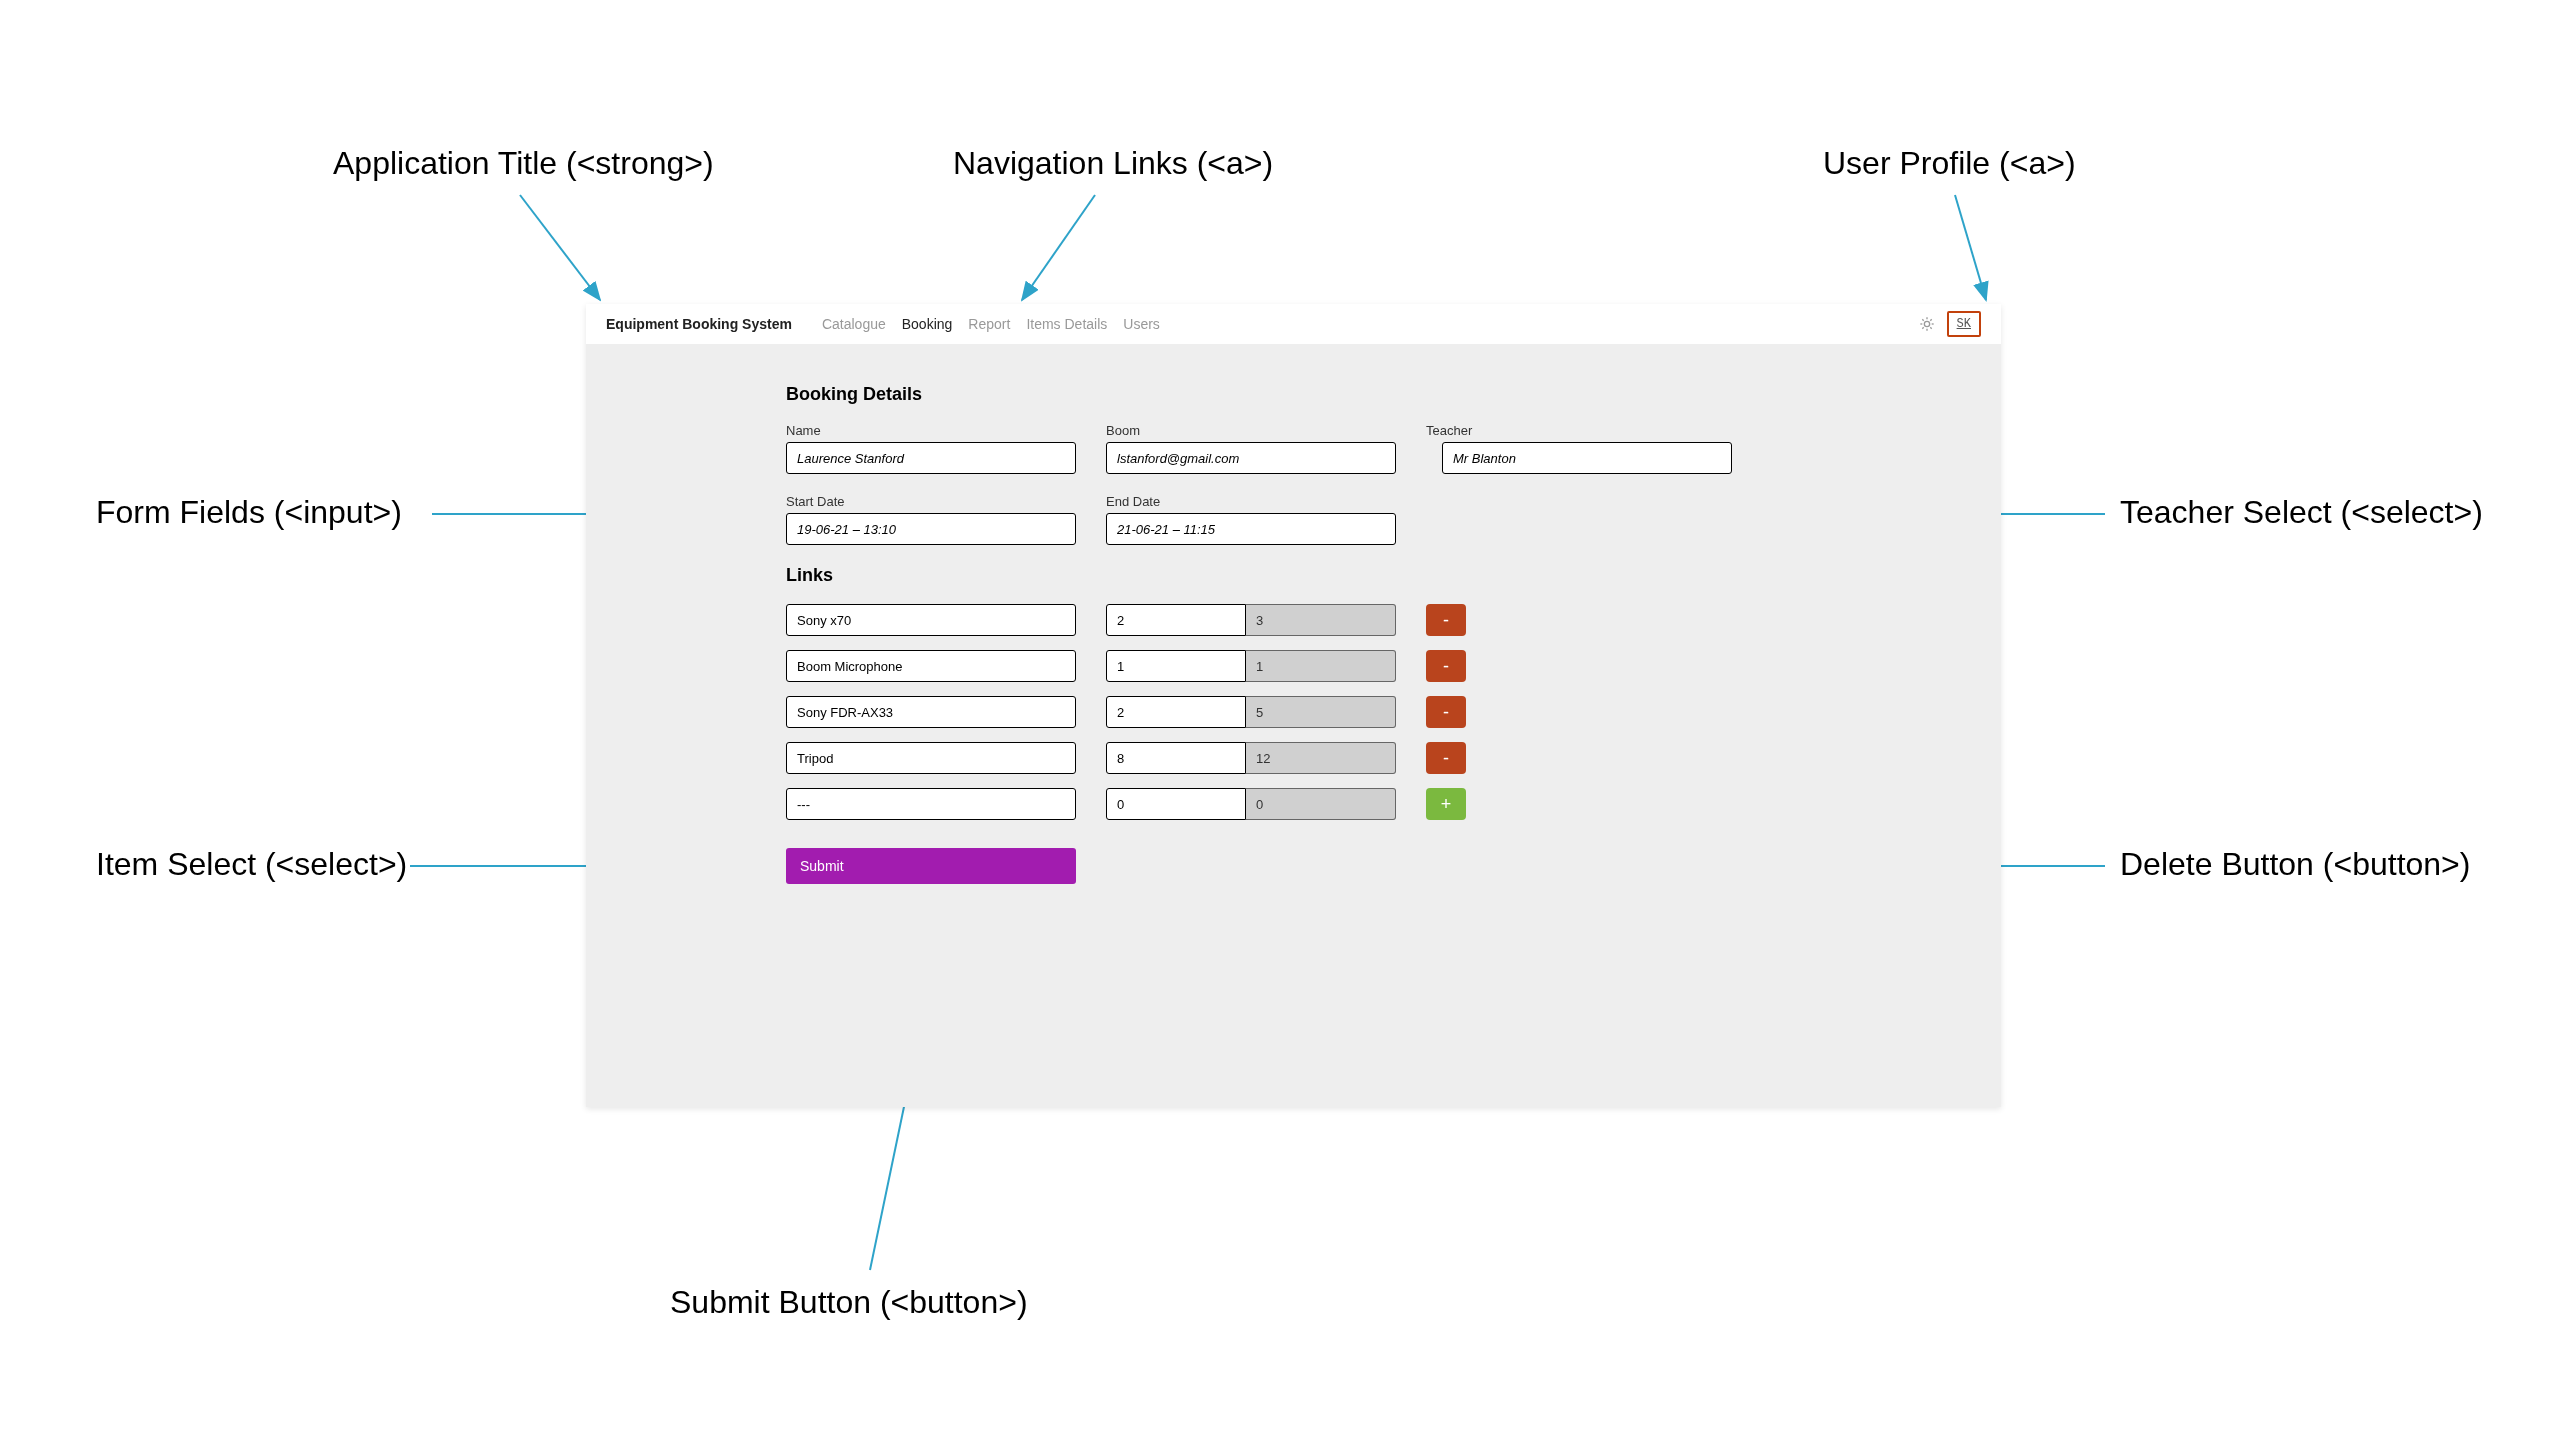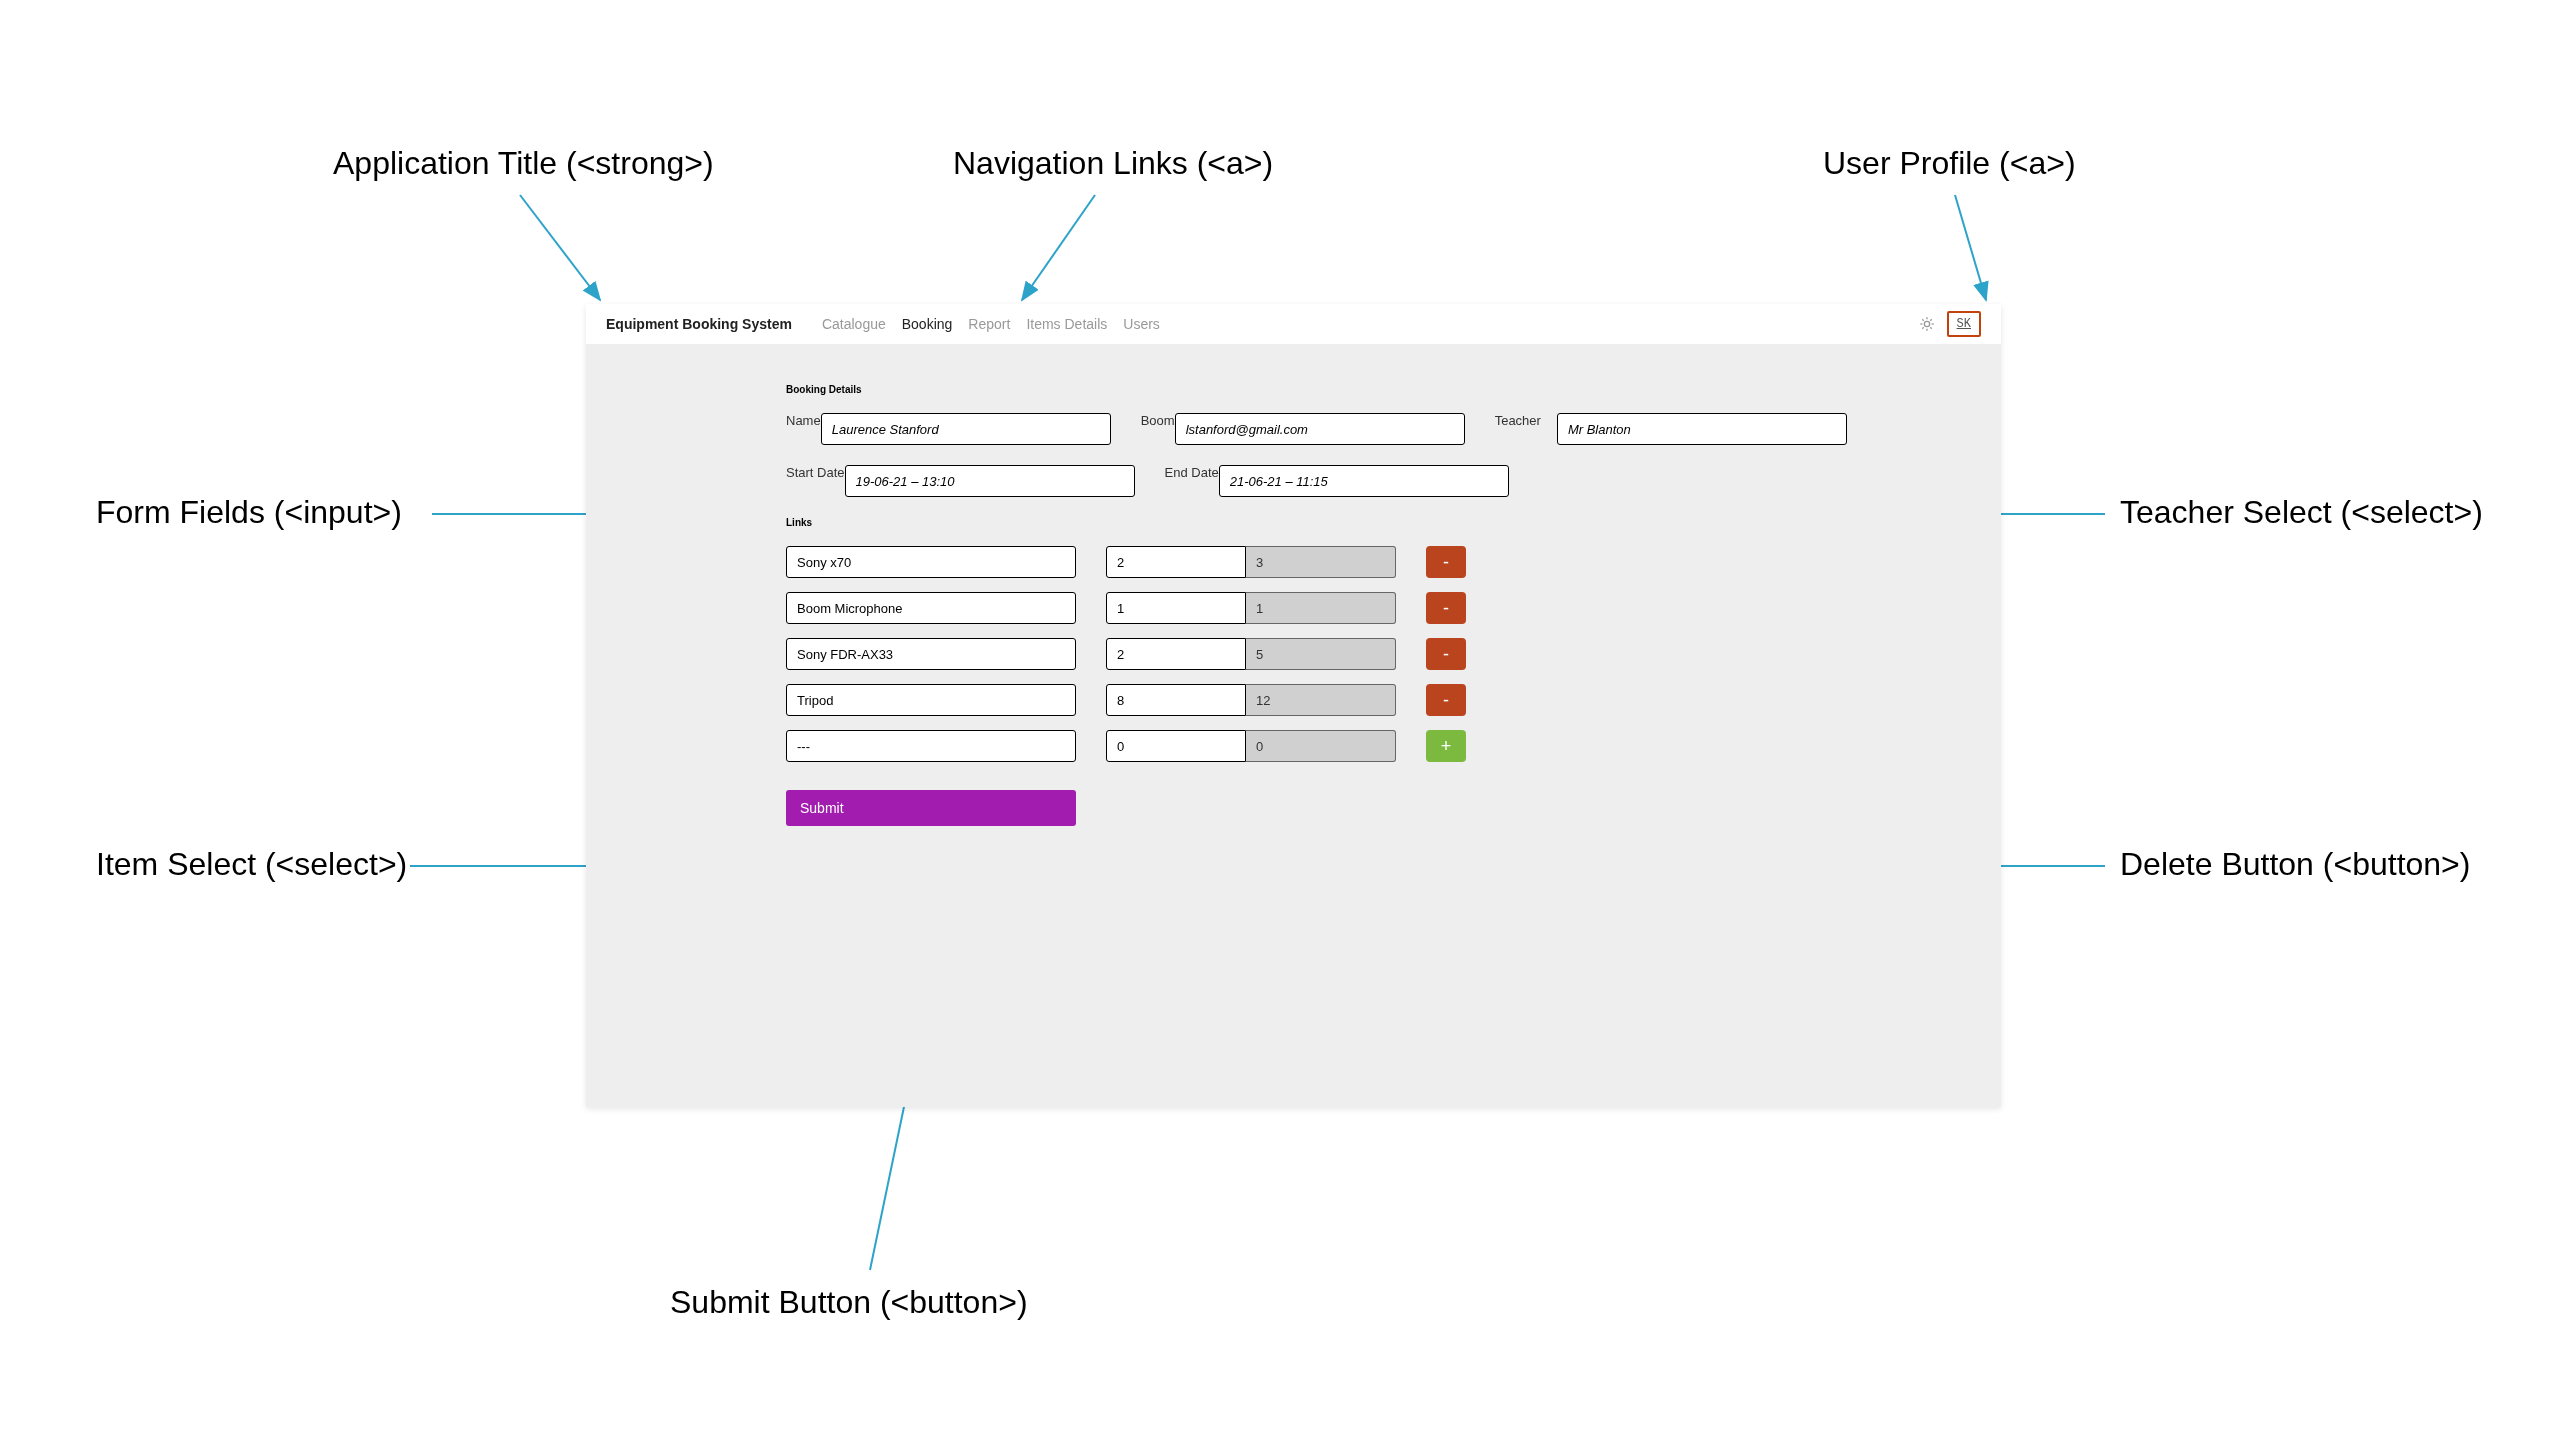--- a/index.html
+++ b/index.html
@@ -79,31 +79,31 @@
     color: #555;
     background: #fff;
     border-radius: 2px;
     font-family: Liberation Mono, monospace;
   }
   .content {
     padding: 40px 200px 40px 200px;
   }
   .section-heading {
     font-weight: 700;
-    font-size: 10px;
+    font-size: 18px;
     margin-bottom: 18px;
   }
   .form-row {
     display: flex;
     gap: 30px;
     margin-bottom: 20px;
   }
   .form-group {
     display: flex;
-    flex-direction: row;
+    flex-direction: column;
   }
   .form-group label {
     font-size: 13px;
     color: #333;
     margin-bottom: 4px;
   }
   .text-input, .select-input {
     width: 290px;
     height: 32px;
     border: 1px solid #000;

